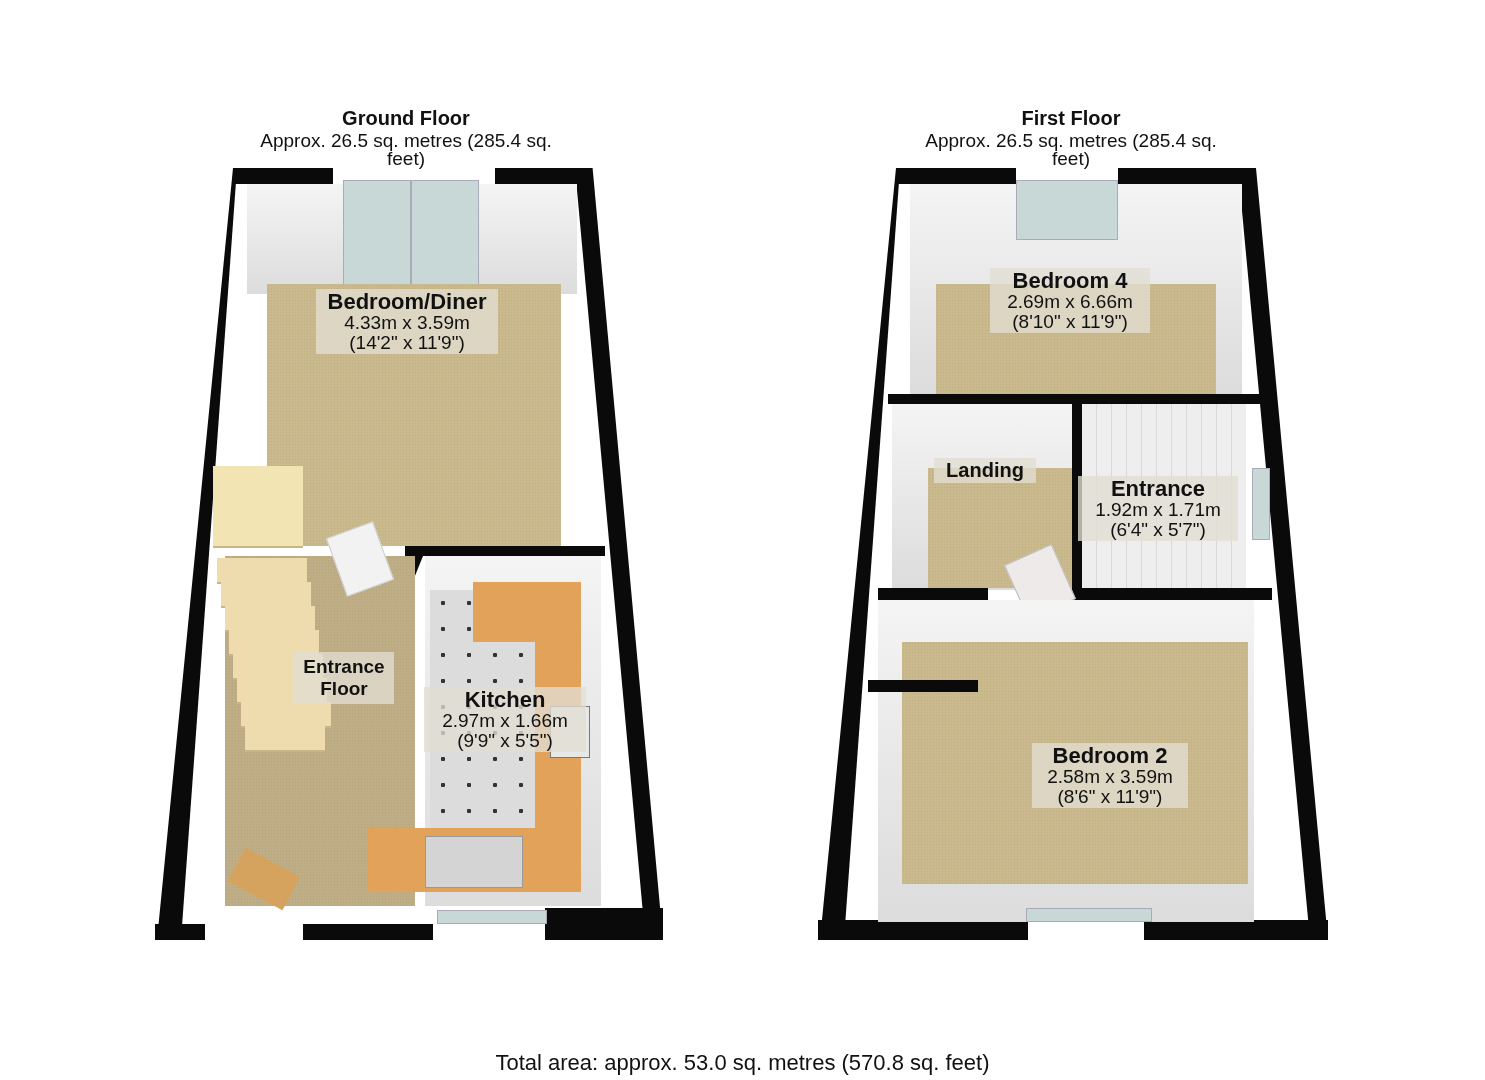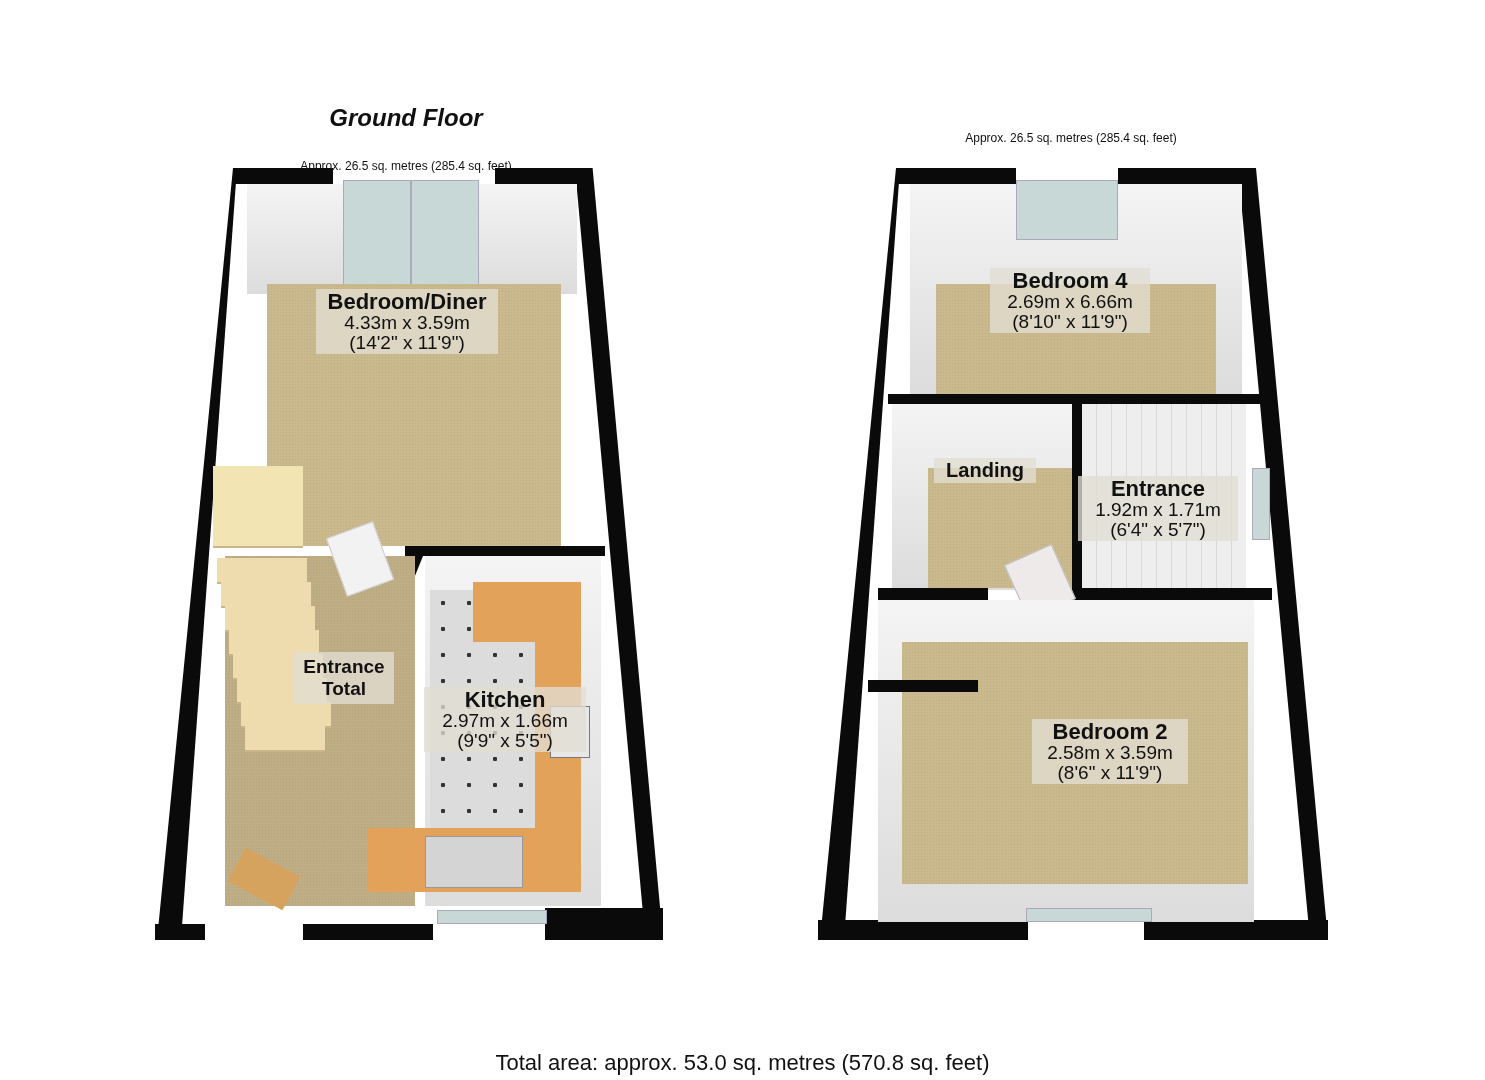--- a/index.html
+++ b/index.html
@@ -1,20 +1,20 @@
 <!DOCTYPE html>
 <html><head>
 <meta charset="utf-8">
 <style>
   html, body { margin:0; padding:0; background:#ffffff; }
   body { width:1485px; height:1080px; position:relative; overflow:hidden; font-family:"Liberation Sans", sans-serif; color:#111; }
   .abs { position:absolute; }
   .floor-title { position:absolute; text-align:center; }
-  .floor-title .t { font-weight:bold; font-size:24px; line-height:28px;font-style:italic; }
-  .floor-title .s { font-size:12px; line-height:18px;margin-top:25px; }
+  .floor-title .t { font-weight:bold; font-size:20px; line-height:28px; }
+  .floor-title .s { font-size:19px; line-height:18px; }
   .label { position:absolute; background:rgba(225,222,210,0.78); text-align:center; padding:1px 6px; line-height:20px; }
   .label .n { font-weight:bold; font-size:22px; line-height:23px; }
   .label .d { font-size:19px; line-height:20px; }
   .wall { position:absolute; background:#0a0a0a; }
   .carpet { position:absolute; background:#c9b98c; background-image:radial-gradient(rgba(0,0,0,0.06) 1px, transparent 1px); background-size:3px 3px; }
   .innerwall { position:absolute; background:linear-gradient(#f4f4f4,#dcdcdc); }
   .glass { position:absolute; background:#c7d8d6; border:1px solid #aab; }
   .tile { position:absolute; background-color:#dcdcdc; background-image:radial-gradient(#333 2px, transparent 2.5px); background-size:26px 26px; }
   .counter { position:absolute; background:#e2a25a; }
   .stair { position:absolute; background:#eedcae; border-bottom:2px solid #c9b588; }
@@ -67,29 +67,30 @@
   <div class="glass" style="left:282px;top:742px;width:108px;height:12px;"></div>
 </div>
 
 <div class="label" style="left:316px;top:289px;width:170px;">
   <div class="n">Bedroom/Diner</div>
   <div class="d">4.33m x 3.59m</div>
   <div class="d">(14'2" x 11'9")</div>
 </div>
 <div class="label" style="left:294px;top:652px;width:96px;padding:4px 2px;">
   <div class="n" style="font-size:19px;line-height:22px;">Entrance</div>
-  <div class="n" style="font-size:19px;line-height:22px;">Total</div>
+  <div class="n" style="font-size:19px;line-height:22px;">Floor</div>
 </div>
 <div class="label" style="left:424px;top:687px;width:150px;">
   <div class="n">Kitchen</div>
   <div class="d">2.97m x 1.66m</div>
   <div class="d">(9'9" x 5'5")</div>
 </div>
 
 <div class="floor-title" style="left:920px;top:104px;width:302px;">
+  <div class="t">First Floor</div>
   <div class="s">Approx. 26.5 sq. metres (285.4 sq. feet)</div>
 </div>
 
 <div class="abs" style="left:818px;top:168px;width:512px;height:772px;">
   <div class="wall" style="left:78px;top:0;width:120px;height:16px;"></div>
   <div class="wall" style="left:300px;top:0;width:134px;height:16px;"></div>
   <div class="wall" style="left:2px;top:0;width:80px;height:772px;clip-path:polygon(95% 0,100% 0,30% 100%,0 100%);"></div>
   <div class="wall" style="left:420px;top:0;width:90px;height:772px;clip-path:polygon(0 0,20% 0,100% 100%,80% 100%);"></div>
   <div class="wall" style="left:0;top:752px;width:210px;height:20px;"></div>
   <div class="wall" style="left:326px;top:752px;width:184px;height:20px;"></div>
@@ -117,19 +118,19 @@
   <div class="d">(8'10" x 11'9")</div>
 </div>
 <div class="label" style="left:934px;top:458px;width:90px;">
   <div class="n" style="font-size:20px;">Landing</div>
 </div>
 <div class="label" style="left:1078px;top:476px;width:148px;">
   <div class="n">Entrance</div>
   <div class="d">1.92m x 1.71m</div>
   <div class="d">(6'4" x 5'7")</div>
 </div>
-<div class="label" style="left:1032px;top:719px;width:144px;">
+<div class="label" style="left:1032px;top:743px;width:144px;">
   <div class="n">Bedroom 2</div>
   <div class="d">2.58m x 3.59m</div>
   <div class="d">(8'6" x 11'9")</div>
 </div>
 
 <div class="total">Total area: approx. 53.0 sq. metres (570.8 sq. feet)</div>
 
 </body></html>

